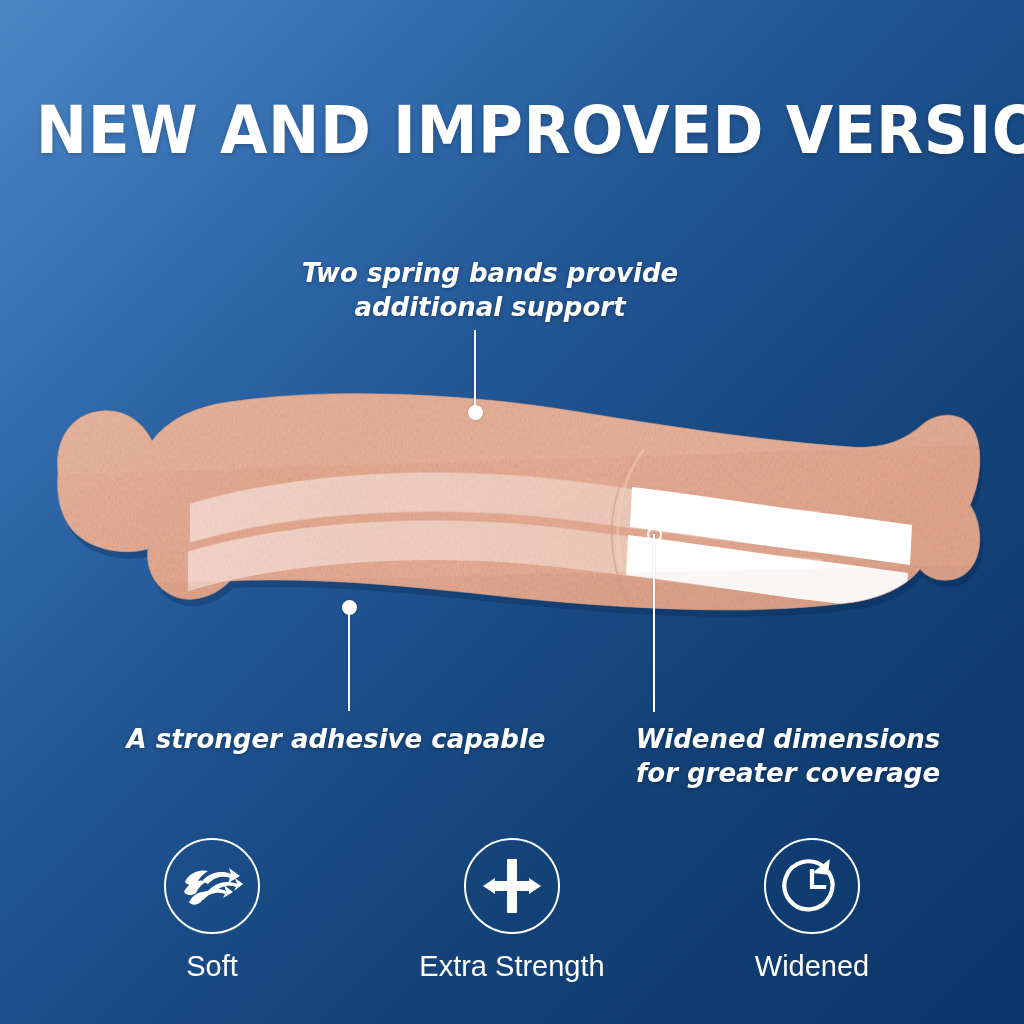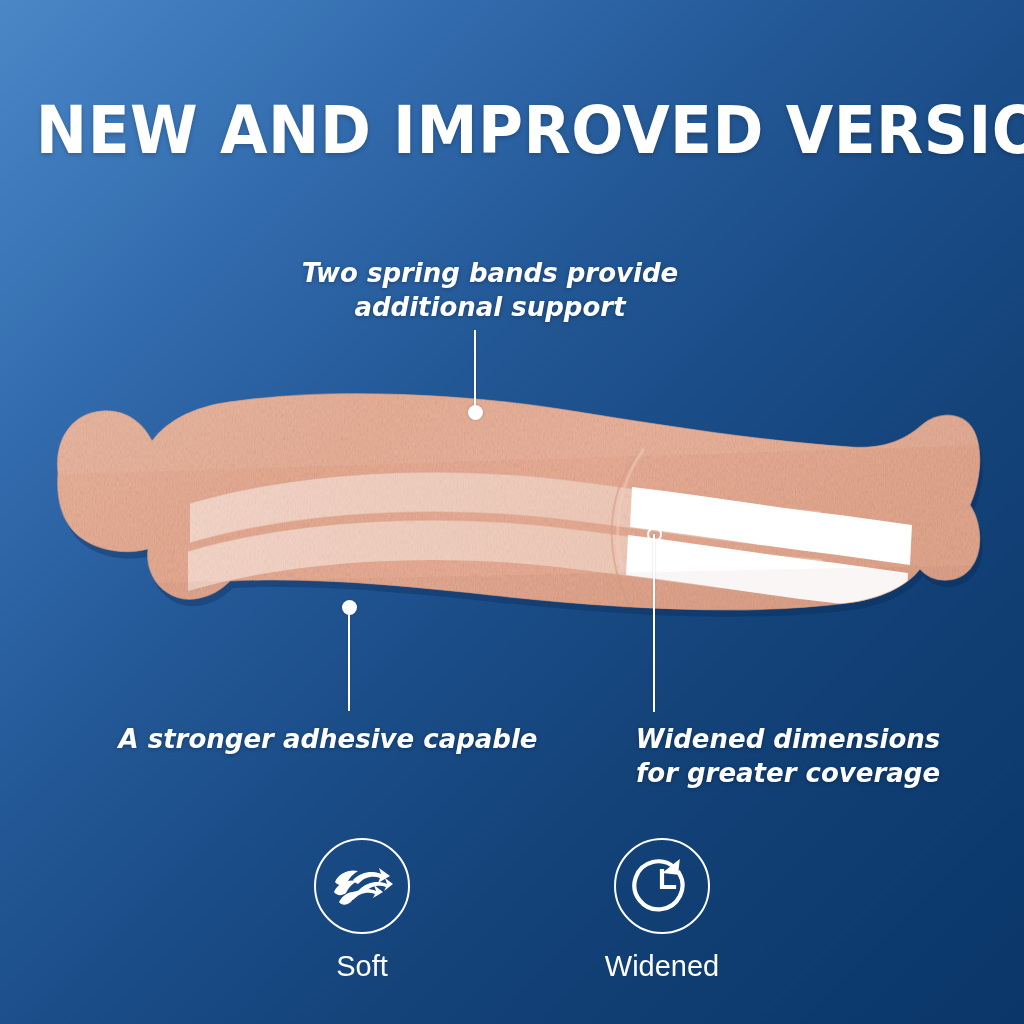--- a/index.html
+++ b/index.html
@@ -59,21 +59,21 @@
   }
   #callout-top {
     top: 256px;
     left: 0;
     width: 1024px;
     text-align: center;
     transform: translateX(-22px);
   }
   #callout-left {
     top: 722px;
-    left: 8px;
+    left: 16px;
     width: 640px;
     text-align: center;
   }
   #callout-right {
     top: 722px;
     left: 512px;
     width: 512px;
     text-align: center;
     transform: translateX(20px);
   }
@@ -345,20 +345,39 @@
               <path d="M22,18 C30,10 41,8 50,12 L48,6 L59,14 L47,21 L49,16 C42,13 33,15 27,22 C25,21 23,20 22,18 Z"></path>
               <path d="M28,28 C36,20 47,18 56,22 L54,16 L62,22 L53,29 L55,25 C48,22 39,24 33,31 C31,30 29,29 28,28 Z"></path>
               <path d="M17,35 C25,27 36,25 45,29 L43,23 L52,30 L42,36 L44,32 C37,29 28,31 22,38 C20,37 18,36 17,35 Z"></path>
             </g>
           </svg>
         </span>
       </div>
       <div class="feature-label">Soft</div>
     </div>
 
+    <div class="feature">
+      <div class="feature-circle">
+        <span>
+          <svg width="62" height="62" viewBox="0 0 62 62" xmlns="http://www.w3.org/2000/svg">
+            <g fill="#ffffff">
+
+              <rect x="26" y="4" width="10" height="54" rx="1"></rect>
+
+              <rect x="12" y="26" width="38" height="10" rx="1"></rect>
+
+              <path d="M2,31 L14,23 L14,39 Z"></path>
+
+              <path d="M60,31 L48,23 L48,39 Z"></path>
+            </g>
+          </svg>
+        </span>
+      </div>
+      <div class="feature-label">Extra Strength</div>
+    </div>
 
     <div class="feature">
       <div class="feature-circle">
         <span>
           <svg width="62" height="62" viewBox="0 0 62 62" xmlns="http://www.w3.org/2000/svg">
             <g fill="none" stroke="#ffffff" stroke-width="4.2" stroke-linecap="square">
 
               <path d="M48,18 A24,24 0 1 1 44,13"></path>
 
               <path d="M31,16 L31,32 L43,32"></path>

